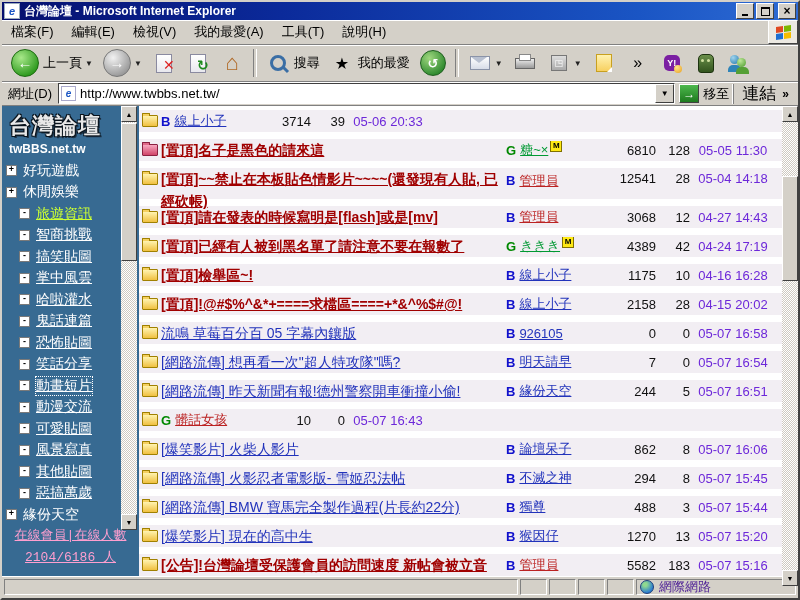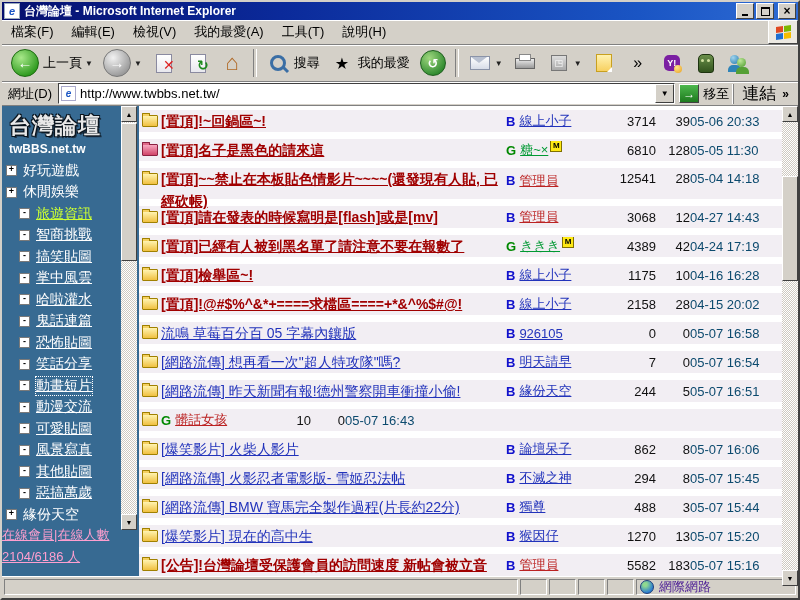--- a/index.html
+++ b/index.html
@@ -75,21 +75,21 @@
   .logo-domain{font-size:12px;font-weight:bold;color:#fff;margin-top:1px;}
   .tree{height:372px;overflow:hidden;padding-top:2px;}
   .tree-row{height:21.5px;display:flex;align-items:center;}
   .tree-row .box{width:9px;height:9px;background:#fff;border:1px solid #7a7a7a;color:#000;font-size:9px;line-height:7px;text-align:center;flex:0 0 9px;font-weight:bold;}
   .tree-row.lv1 .box{margin-left:4px;}
   .tree-row.lv2 .box{margin-left:17px;}
   .tree-row a{color:#fff;font-size:14px;margin-left:6px;text-decoration:none;white-space:nowrap;}
   .tree-row.lv2 a{text-decoration:underline;}
   .tree-row.active a{color:#CCFF33;}
   .tree-row.focused a{outline:1px dotted #fff;}
-  .side-footer{margin-top:auto;text-align:left;padding-bottom:10px;}
+  .side-footer{margin-top:auto;text-align:center;padding-bottom:10px;font-family:Liberation Mono, monospace;}
   .side-footer a{display:block;color:#FF9FCF;font-size:13px;text-decoration:underline;margin-top:4px;}
   
   .dither{background-color:#fff;background-image:linear-gradient(45deg,#cfcac1 25%,transparent 25%,transparent 75%,#cfcac1 75%),linear-gradient(45deg,#cfcac1 25%,transparent 25%,transparent 75%,#cfcac1 75%);background-size:2px 2px;background-position:0 0,1px 1px;}
   .sbar{position:absolute;width:16px;}
   .sbtn{position:absolute;left:0;width:16px;height:16px;background:#D4D0C8;border:1px solid;border-color:#fff #404040 #404040 #fff;box-sizing:border-box;display:flex;align-items:center;justify-content:center;font-size:7px;color:#000;line-height:1;}
   .sthumb{position:absolute;left:0;width:16px;background:#D4D0C8;border:1px solid;border-color:#fff #404040 #404040 #fff;box-sizing:border-box;}
   .side-sbar{right:2px;top:0;height:424px;}
   .main-sbar{right:0;top:0;bottom:0;}
   
   .main{flex:1;position:relative;background:#fff;min-width:0;}
@@ -111,21 +111,21 @@
   .prefix{font-weight:bold;margin-right:4px;font-size:13px;}
   .prefix.B{color:#1111CC;}
   .prefix.G{color:#008800;}
   .rauthor a{text-decoration:underline;}
   .rauthor a.blue{color:#2233BB;}
   .rauthor a.green{color:#009933;}
   .rauthor a.red{color:#BB2222;}
   .mbadge{width:10px;height:10px;background:#ffe914;border:1px solid #807000;color:#000;font-size:8px;font-weight:bold;line-height:9px;text-align:center;margin-left:2px;position:relative;top:-4px;}
   .rreplies{flex:0 0 42px;text-align:right;font-size:13px;color:#111;}
   .rviews{flex:0 0 34px;text-align:right;font-size:13px;color:#111;}
-  .rdate{flex:0 0 86px;text-align:left;font-size:13px;color:#0c4a6e;white-space:nowrap;}
+  .rdate{flex:0 0 86px;text-align:center;font-size:13px;color:#6d28d9;white-space:nowrap;}
   
   .statusbar{height:20px;flex:0 0 20px;display:flex;align-items:center;box-shadow:inset 0 1px 0 #fff;padding:1px 2px;gap:2px;}
   .pane{height:16px;border:1px solid;border-color:#808080 #fff #fff #808080;box-sizing:border-box;display:flex;align-items:center;padding:0 3px;}
   .pane.grow{flex:1;}
   .pane.small{width:27px;flex:0 0 27px;}
   .pane.zone{width:160px;flex:0 0 160px;}
   .globe{width:12px;height:12px;border-radius:50%;background:radial-gradient(circle at 35% 30%,#8fd98f 15%,#2e7fd1 70%,#1a4f9a);margin-right:5px;border:1px solid #1a3f7a;}
   .zone-text{font-size:13px;color:#4c1d95;}
 </style>
 </head>
@@ -368,21 +368,20 @@
           </div>
       </div>
     </div>
 
     <div class="main">
       <div class="rows" id="rows">
           <div class="row">
             <span class="fwrap">
               <span class="folder"></span>
             </span>
-            <a class="rtitle sticky">[置頂]!~回鍋區~!</a>
             <span class="rauthor">
               <span class="prefix B">B</span>
               <a class="blue">線上小子</a>
             </span>
             <span class="rreplies">3714</span>
             <span class="rviews">39</span>
             <span class="rdate">05-06 20:33</span>
           </div>
           <div class="row">
             <span class="fwrap">

